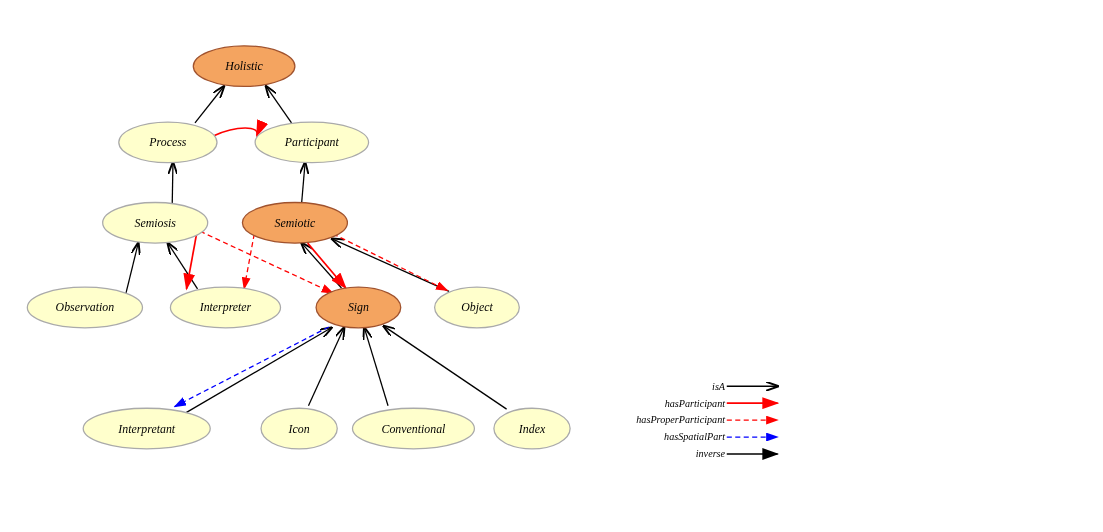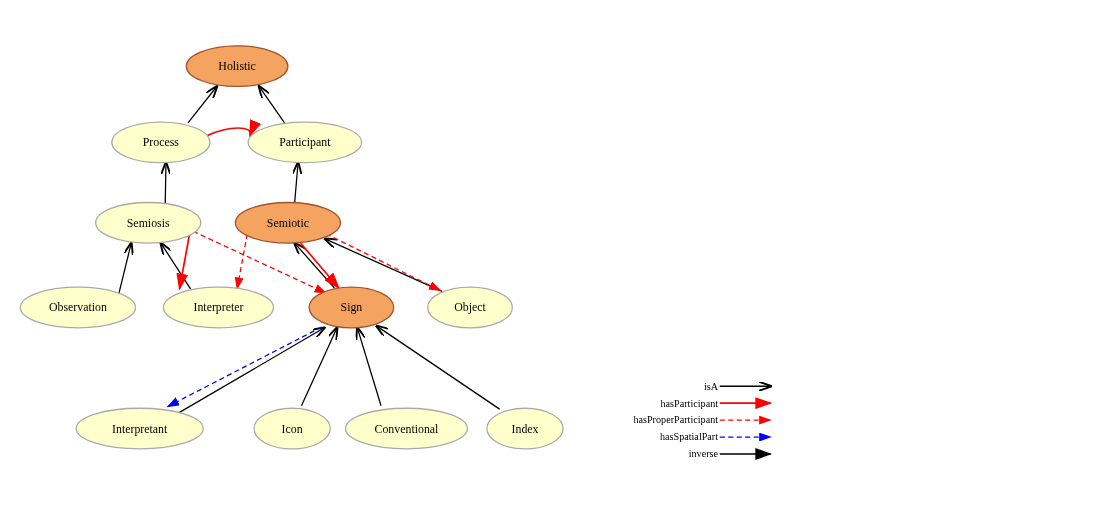--- a/index.html
+++ b/index.html
@@ -7,23 +7,24 @@
       width: 1103px;
       height: 532px;
       background: white;
       font-family: serif;
       font-size: 14px;
       overflow: hidden;
       position: relative;
     }
     #graph-container {
       position: absolute;
-      top: 0; left: 0;
+      top: 0; left: 7px;
       width: 934px;
       height: 532px;
+      font-style: italic;
     }
     svg {
       width: 100%;
       height: 100%;
     }
     .node-label {
       font-family: serif;
       font-size: 14px;
       text-anchor: middle;
       dominant-baseline: central;

